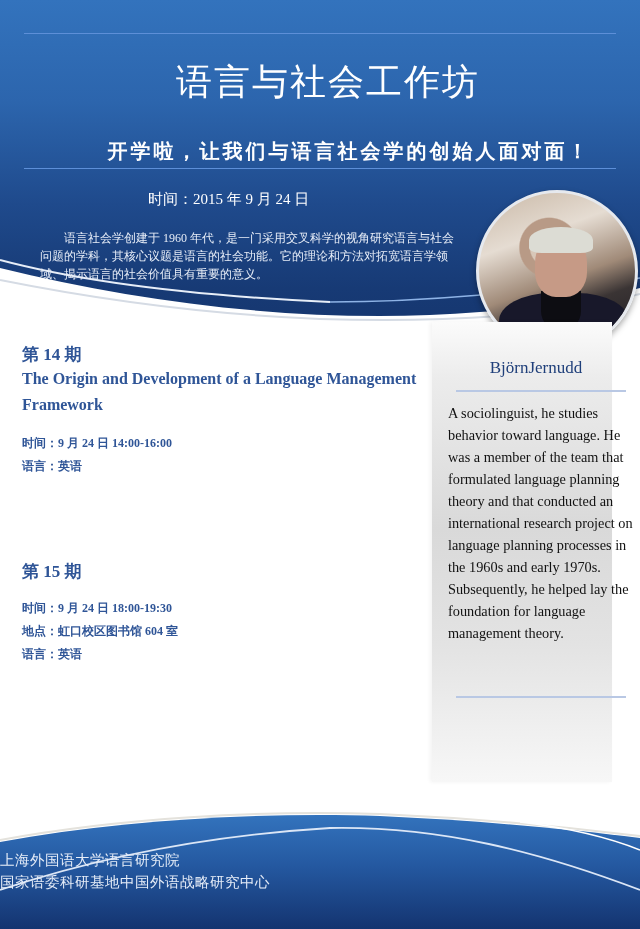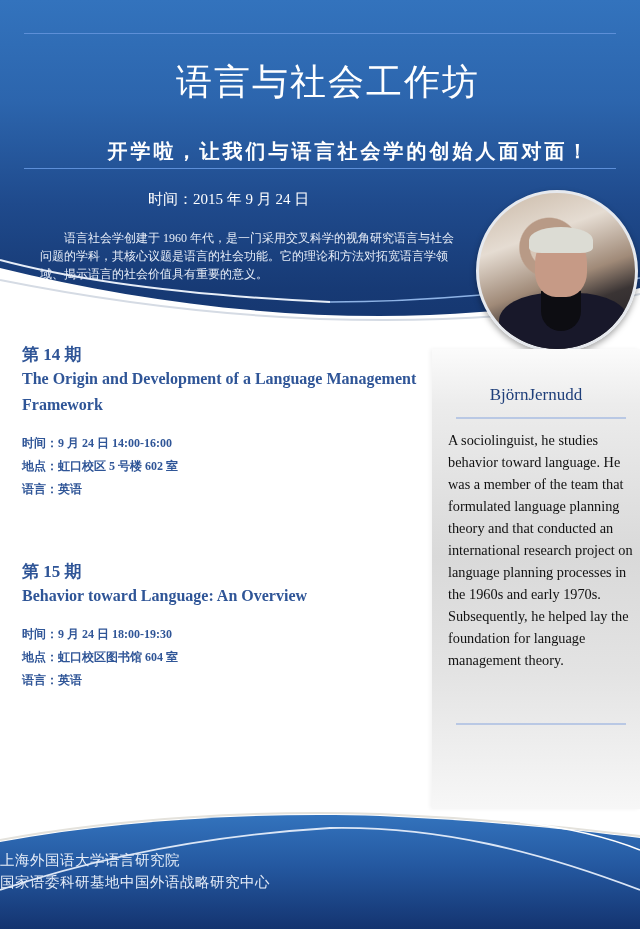--- a/index.html
+++ b/index.html
@@ -71,21 +71,21 @@
     position: absolute; left: 22px; color: #2f5597;
     font-family: "Liberation Serif", serif;
   }
   .session .num { font-size: 17px; font-weight: bold; line-height: 22px; }
   .session .topic { font-size: 16px; font-weight: bold; line-height: 26px; width: 400px; }
   .session .info { margin-top: 14px; font-size: 12px; font-weight: bold; line-height: 23px; }
   .s1 { top: 344px; }
   .s2 { top: 561px; }
 
   .sidebar {
-    position: absolute; left: 432px; top: 349px; width: 208px; height: 460px;
+    position: absolute; left: 432px; top: 322px; width: 180px; height: 460px;
     background: linear-gradient(180deg, #fbfbfb 0%, #ececec 12%, #d9d9d9 45%, #e3e3e3 70%, #f7f7f7 100%);
     box-shadow: -2px 0 4px rgba(0,0,0,0.05);
   }
   .speaker-name {
     position: absolute; left: 0; top: 36px; width: 208px; text-align: center;
     color: #1f3f7a; font-size: 17px; font-family: "Liberation Serif", serif;
   }
   .sb-rule { position: absolute; left: 24px; width: 170px; height: 2px; background: #b9c8e4; }
   .sb-rule.r1 { top: 68px; }
   .sb-rule.r2 { top: 374px; }
@@ -126,28 +126,26 @@
   <div class="collar"></div>
   <div class="face"></div>
   <div class="hair"></div>
 </div>
 
 <div class="session s1">
   <div class="num">第 14 期</div>
   <div class="topic">The Origin and Development of a Language Management Framework</div>
   <div class="info">
     <div>时间：9 月 24 日 14:00-16:00</div>
-    <div>地点：虹口校区 5 号楼 602 室</div>
     <div>语言：英语</div>
   </div>
 </div>
 
 <div class="session s2">
   <div class="num">第 15 期</div>
-  <div class="topic">Behavior toward Language: An Overview</div>
   <div class="info">
     <div>时间：9 月 24 日 18:00-19:30</div>
     <div>地点：虹口校区图书馆 604 室</div>
     <div>语言：英语</div>
   </div>
 </div>
 
 <div class="sidebar">
   <div class="speaker-name">BjörnJernudd</div>
   <div class="sb-rule r1"></div>

